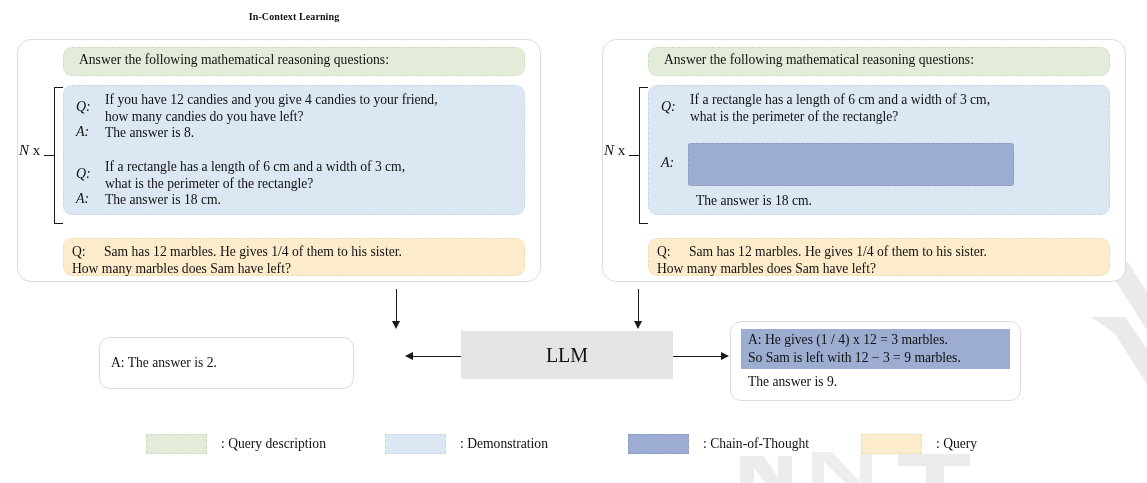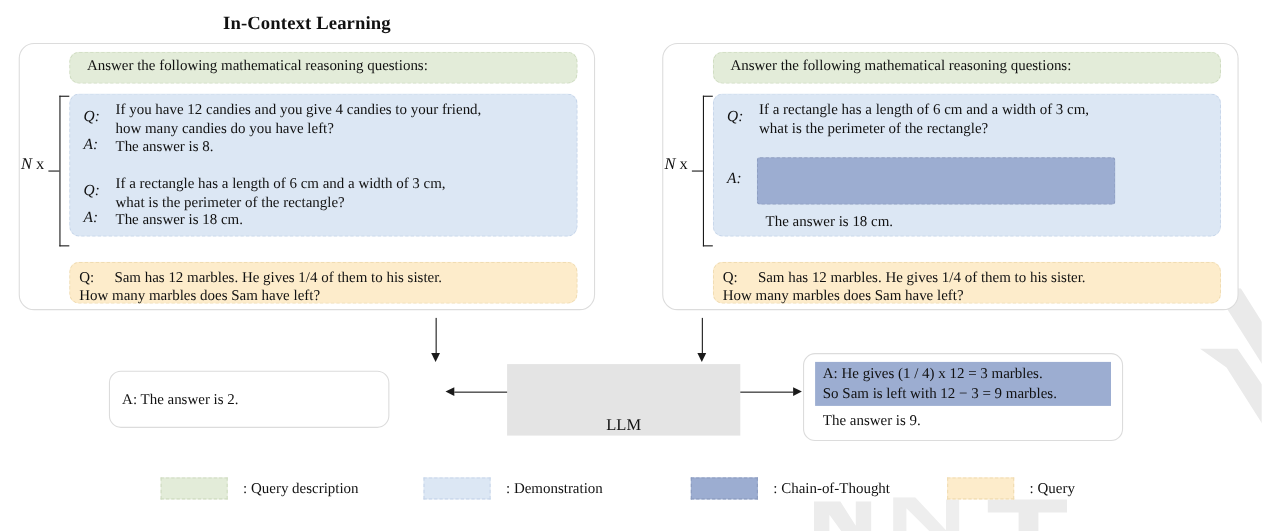--- a/index.html
+++ b/index.html
@@ -21,23 +21,24 @@
   }
   .wm-bottom{
     position:absolute;left:740px;top:452px;width:360px;height:40px;
     color:#ececec;
   }
 
   
   .panel-title{
     position:absolute;
     font-weight:bold;
-    font-size:17px;
+    font-size:10px;
     letter-spacing:0.1px;
     white-space:nowrap;
+    margin-left:15px;
   }
   #title-left{left:0;top:11px;width:558px;text-align:center;}
   #title-right{left:589px;top:11px;width:558px;text-align:center;}
 
   
   .panel{
     position:absolute;
     border:1px solid #dcdcdc;
     border-radius:14px;
     background:#ffffff;
@@ -129,24 +130,24 @@
   .ah-left{border-top:4.5px solid transparent;border-bottom:4.5px solid transparent;border-right:8px solid #1a1a1a;}
   .ah-right{border-top:4.5px solid transparent;border-bottom:4.5px solid transparent;border-left:8px solid #1a1a1a;}
 
   #arr-l-v{left:396px;top:289px;height:32px;}
   #arr-l-h{left:391.5px;top:321px;}
   #arr-r-v{left:638px;top:289px;height:32px;}
   #arr-r-h{left:633.5px;top:321px;}
 
   
   #llm-box{
-    position:absolute;left:461px;top:331px;width:212px;height:65px;
+    position:absolute;left:461px;top:331px;width:212px;height:48px;
     background:#e4e4e4;
-    display:flex;align-items:flex-end;justify-content:center;
-    font-size:15px;
+    display:flex;align-items:center;justify-content:center;
+    font-size:20px;
   }
 
   
   #out-l-line{left:413px;top:356px;width:48px;}
   #out-l-head{left:405px;top:351.5px;}
   
   #out-r-line{left:673px;top:356px;width:48px;}
   #out-r-head{left:721px;top:351.5px;}
 
   

